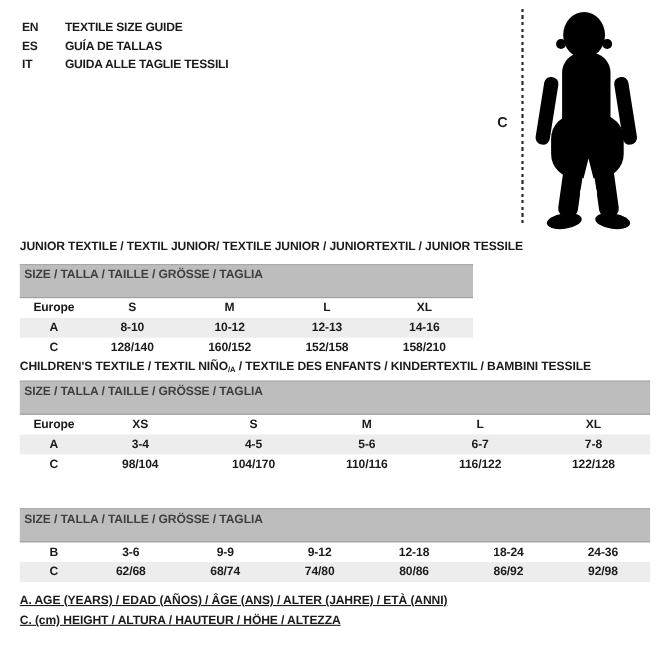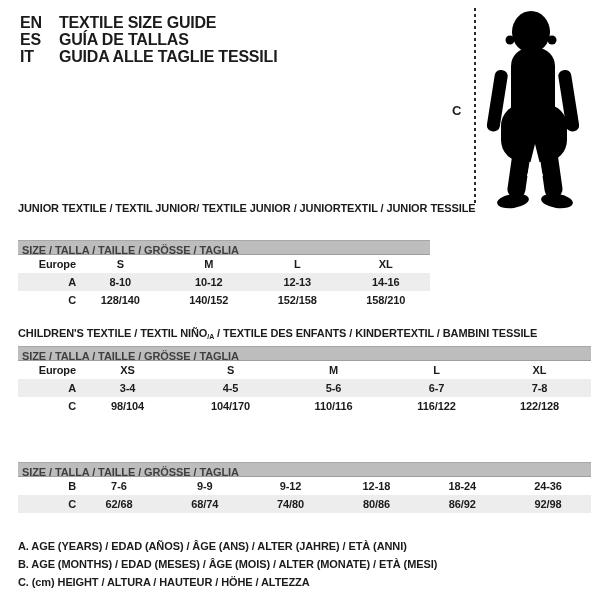--- a/index.html
+++ b/index.html
@@ -2,53 +2,53 @@
 <html style="--bar: #bdbdbd; --alt: #ededed; --text: #1b1b1b; --barText: #3f3f3f;"><head>
 <meta charset="utf-8">
 <style>
   html,body{margin:0;padding:0;background:#fff;}
   .canvas{
     position:relative;width:600px;height:600px;background:#ffffff;overflow:hidden;
     font-family:"Liberation Sans",sans-serif;font-weight:bold;color:var(--text,#1b1b1b);
   }
   
   .lang-list{position:absolute;left:20px;top:14px;}
-  .lang-row{display:flex;height:17px;align-items:flex-start;font-size:16px;letter-spacing:-0.2px;}
+  .lang-row{display:flex;height:17px;align-items:flex-end;font-size:11px;letter-spacing:-0.2px;}
   .lang-code{width:39px;}
   
   .measure-line{
     position:absolute;left:474px;top:8px;width:2px;height:198px;
     background:repeating-linear-gradient(to bottom,#2a2a2a 0 3px,transparent 3px 6px);
   }
   .measure-label{position:absolute;left:452px;top:103px;font-size:13px;}
   .figure-svg{position:absolute;left:478px;top:4px;}
   
   .section-title{position:absolute;left:18px;font-size:11px;letter-spacing:-0.1px;white-space:nowrap;}
-  .t-junior-title{top:202px;}
+  .t-junior-title{top:218px;}
   .t-children-title{top:327px;}
   .t-babies-title{top:426px;line-height:17px;}
   .sub-a{font-size:7px;vertical-align:-2px;}
   
   .sg-table{position:absolute;left:18px;}
   .pos-junior{top:240px;}
   .pos-children{top:346px;}
   .pos-babies{top:462px;}
   .w-narrow{width:412px;}
   .w-wide{width:573px;}
   .size-bar{
-    height:15px;line-height:18px;background:var(--bar,#bdbdbd);color:var(--barText,#3f3f3f);
+    height:31px;line-height:18px;background:var(--bar,#bdbdbd);color:var(--barText,#3f3f3f);
     font-size:11px;padding-left:4px;box-sizing:border-box;letter-spacing:-0.1px;
     border-top:1px solid #a8a8a8;border-bottom:1px solid #9e9e9e;
   }
   .t-row{display:grid;height:18px;align-items:center;font-size:11px;letter-spacing:-0.1px;}
   .t-row.alt{background:var(--alt,#ededed);}
-  .t-label{padding-left:4px;text-align:right;}
+  .t-label{padding-left:4px;text-align:center;}
   .t-val{text-align:center;}
   
-  .notes{position:absolute;left:18px;top:537px;font-size:11px;line-height:18px;letter-spacing:-0.1px;}
+  .notes{position:absolute;left:18px;top:537px;font-size:11px;line-height:18px;letter-spacing:-0.1px;text-decoration:underline;}
 </style>
 </head>
 <body>
 
 <div class="canvas">
 
   <div class="lang-list">
       <div class="lang-row">
         <span class="lang-code">EN</span>
         <span class="lang-title">TEXTILE SIZE GUIDE</span>
@@ -95,21 +95,21 @@
       <div class="t-row alt" style="grid-template-columns: 58px repeat(4, 1fr);">
         <span class="t-label">A</span>
         <span class="t-val">8-10</span>
         <span class="t-val">10-12</span>
         <span class="t-val">12-13</span>
         <span class="t-val">14-16</span>
       </div>
       <div class="t-row" style="grid-template-columns: 58px repeat(4, 1fr);">
         <span class="t-label">C</span>
         <span class="t-val">128/140</span>
-        <span class="t-val">140/152</span>
+        <span class="t-val">160/152</span>
         <span class="t-val">152/158</span>
         <span class="t-val">158/210</span>
       </div>
     </div>
 
   <div class="section-title t-children-title">
     <span>CHILDREN'S TEXTILE / TEXTIL NIÑO</span><span class="sub-a">/A</span><span> / TEXTILE DES ENFANTS / KINDERTEXTIL / BAMBINI TESSILE</span>
   </div>
   <div class="sg-table pos-children w-wide">
       <div class="size-bar">SIZE / TALLA / TAILLE / GRÖSSE / TAGLIA</div>
@@ -138,37 +138,36 @@
         <span class="t-val">122/128</span>
       </div>
     </div>
 
   <div class="section-title t-babies-title">
   </div>
   <div class="sg-table pos-babies w-wide">
       <div class="size-bar">SIZE / TALLA / TAILLE / GRÖSSE / TAGLIA</div>
       <div class="t-row" style="grid-template-columns: 58px repeat(6, 1fr);">
         <span class="t-label">B</span>
-        <span class="t-val">7-6</span>
+        <span class="t-val">3-6</span>
         <span class="t-val">9-9</span>
         <span class="t-val">9-12</span>
         <span class="t-val">12-18</span>
         <span class="t-val">18-24</span>
         <span class="t-val">24-36</span>
       </div>
       <div class="t-row alt" style="grid-template-columns: 58px repeat(6, 1fr);">
         <span class="t-label">C</span>
         <span class="t-val">62/68</span>
         <span class="t-val">68/74</span>
         <span class="t-val">74/80</span>
         <span class="t-val">80/86</span>
         <span class="t-val">86/92</span>
         <span class="t-val">92/98</span>
       </div>
     </div>
 
   <div class="notes">
       <div class="note-line">A. AGE (YEARS) / EDAD (AÑOS) / ÂGE (ANS) / ALTER (JAHRE) / ETÀ (ANNI)</div>
-      <div class="note-line">B. AGE (MONTHS) / EDAD (MESES) / ÂGE (MOIS) / ALTER (MONATE) / ETÀ (MESI)</div>
       <div class="note-line">C. (cm) HEIGHT / ALTURA / HAUTEUR / HÖHE / ALTEZZA</div>
     </div>
 
 </div>
 
 </body></html>

